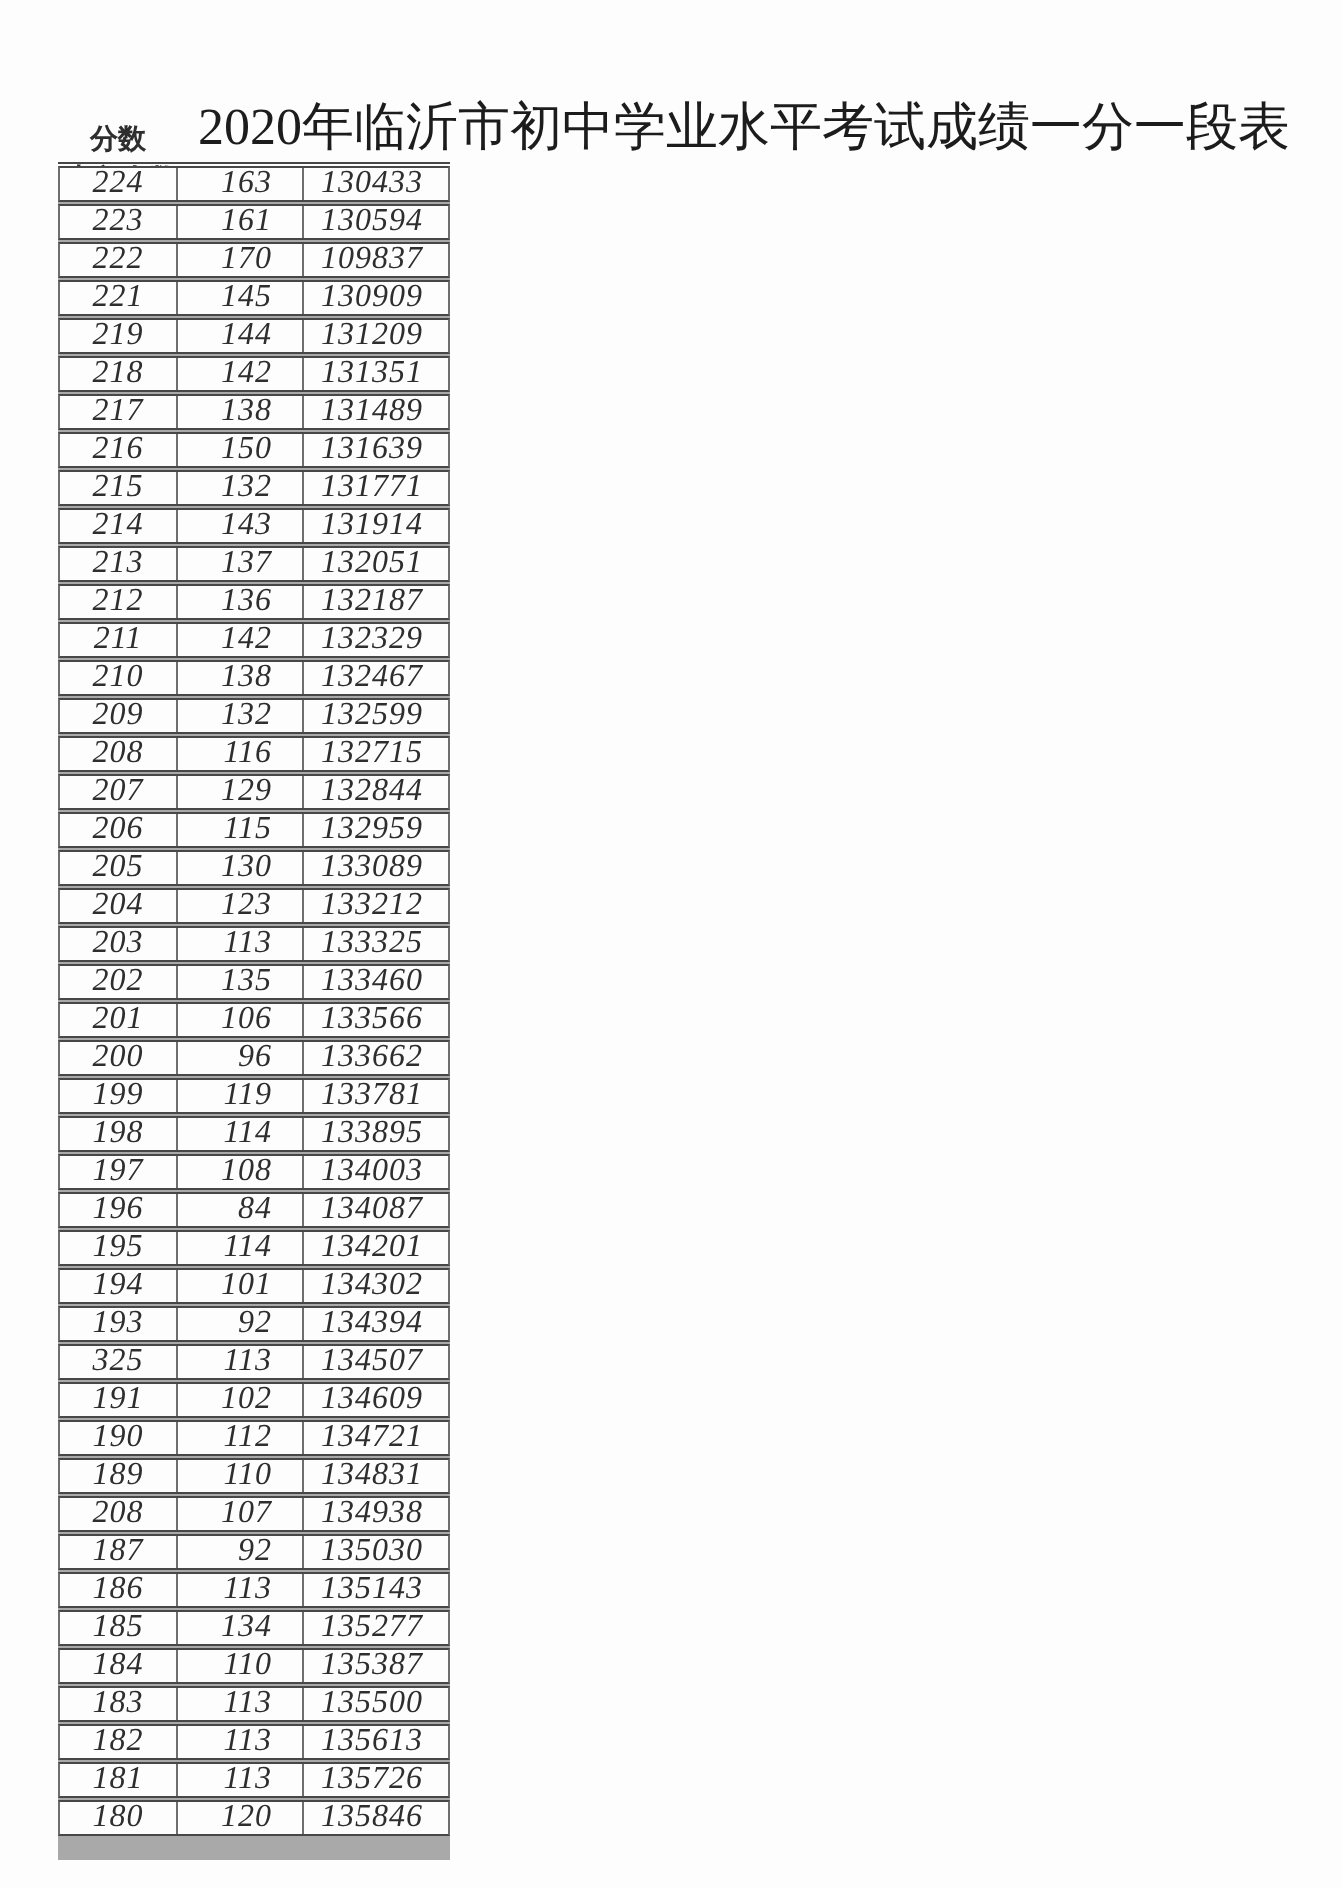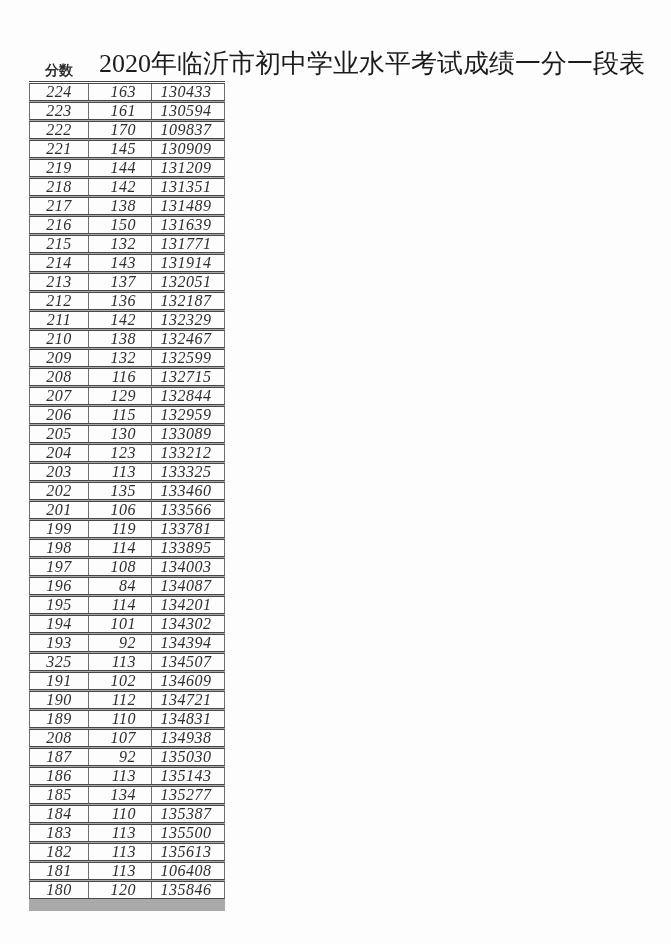--- a/index.html
+++ b/index.html
@@ -183,20 +183,24 @@
           <div class="cell c3">133325</div>
         </div><div class="t-row">
           <div class="cell c1">202</div>
           <div class="cell c2">135</div>
           <div class="cell c3">133460</div>
         </div><div class="t-row">
           <div class="cell c1">201</div>
           <div class="cell c2">106</div>
           <div class="cell c3">133566</div>
         </div><div class="t-row">
+          <div class="cell c1">200</div>
+          <div class="cell c2">96</div>
+          <div class="cell c3">133662</div>
+        </div><div class="t-row">
           <div class="cell c1">199</div>
           <div class="cell c2">119</div>
           <div class="cell c3">133781</div>
         </div><div class="t-row">
           <div class="cell c1">198</div>
           <div class="cell c2">114</div>
           <div class="cell c3">133895</div>
         </div><div class="t-row">
           <div class="cell c1">197</div>
           <div class="cell c2">108</div>
@@ -257,20 +261,20 @@
           <div class="cell c1">183</div>
           <div class="cell c2">113</div>
           <div class="cell c3">135500</div>
         </div><div class="t-row">
           <div class="cell c1">182</div>
           <div class="cell c2">113</div>
           <div class="cell c3">135613</div>
         </div><div class="t-row">
           <div class="cell c1">181</div>
           <div class="cell c2">113</div>
-          <div class="cell c3">106408</div>
+          <div class="cell c3">135726</div>
         </div><div class="t-row">
           <div class="cell c1">180</div>
           <div class="cell c2">120</div>
           <div class="cell c3">135846</div>
         </div></div>
   </div>
 </div>
 
 </body></html>

